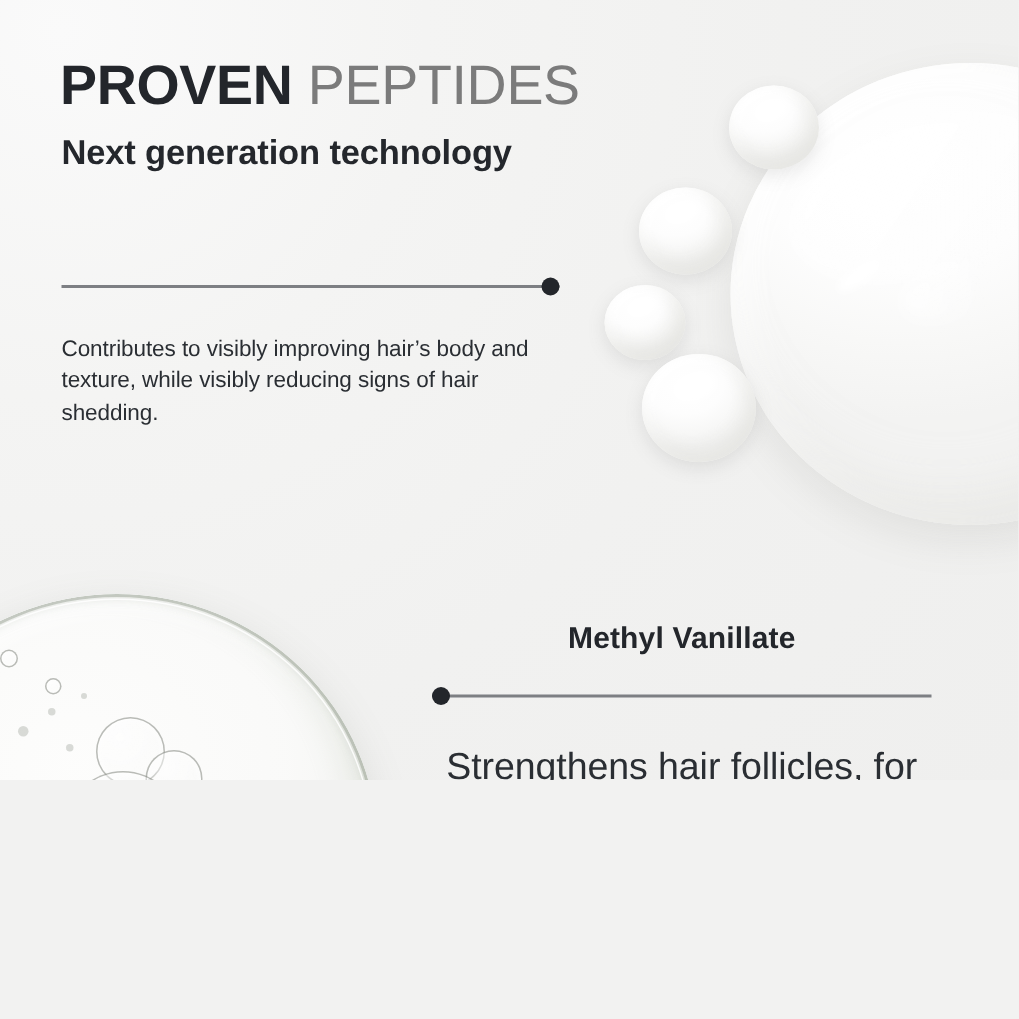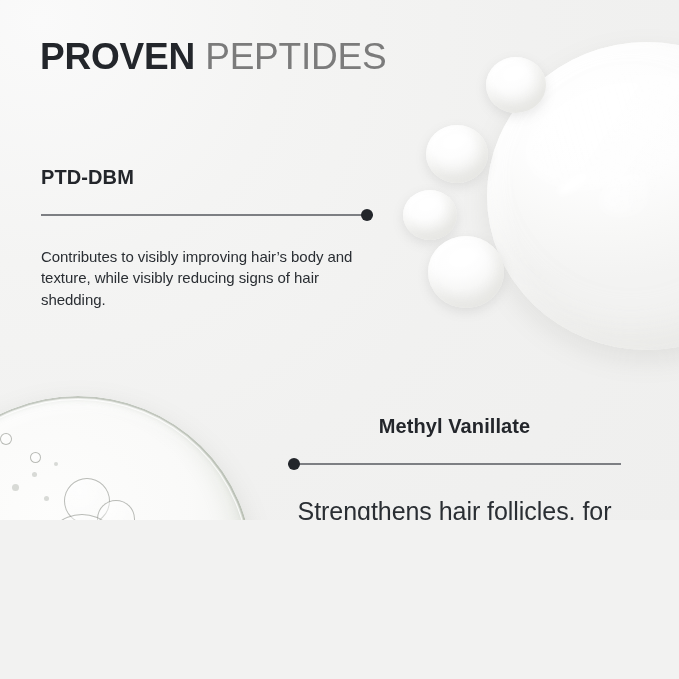--- a/index.html
+++ b/index.html
@@ -314,23 +314,23 @@
       <div class="speck-dark" style="left:118px; top:262px; width:9px;  height:9px;"></div>
     </div>
   </div>
 
   <div class="content">
 
     <div class="title">
       <span class="word-strong">PROVEN</span><span> </span><span class="word-muted">PEPTIDES</span>
     </div>
 
+    <div class="subtitle">Next generation technology</div>
 
     <div class="block-left">
-      <h2 class="heading">PTD-DBM</h2>
       <div class="rule-wrap-left">
         <div class="rule"></div>
         <div class="rule-dot right"></div>
       </div>
       <p class="body">Contributes to visibly improving hair’s body and texture, while visibly reducing signs of hair shedding.</p>
     </div>
 
     <div class="block-right">
       <h2 class="heading">Methyl Vanillate</h2>
       <div class="rule-wrap-right">

